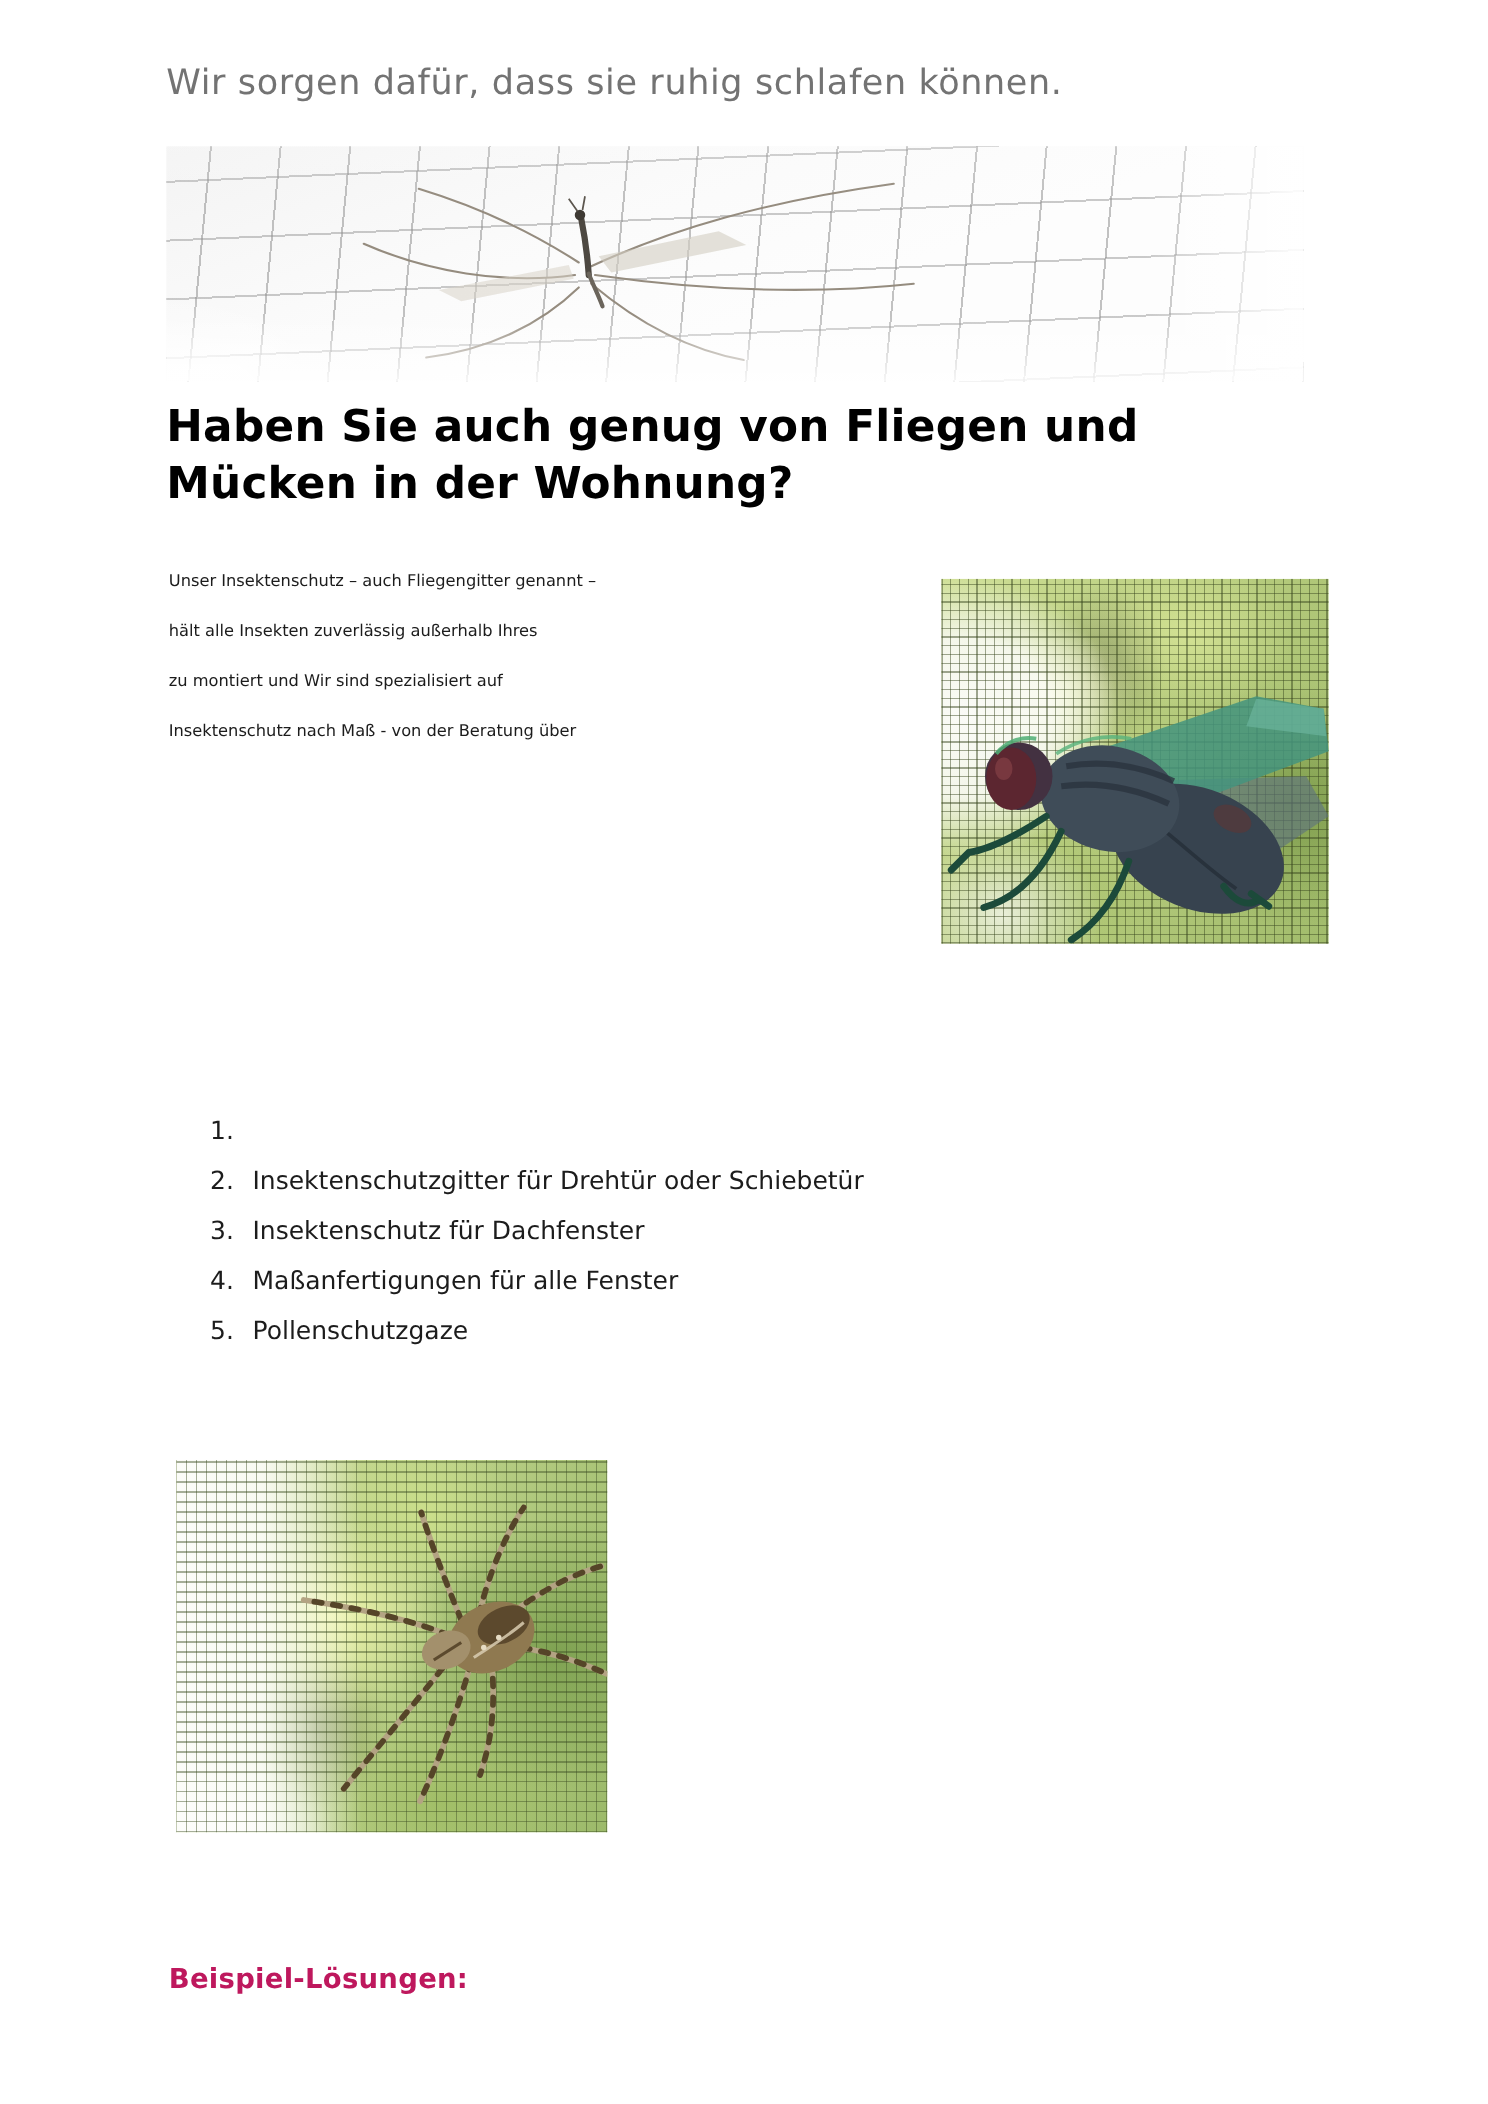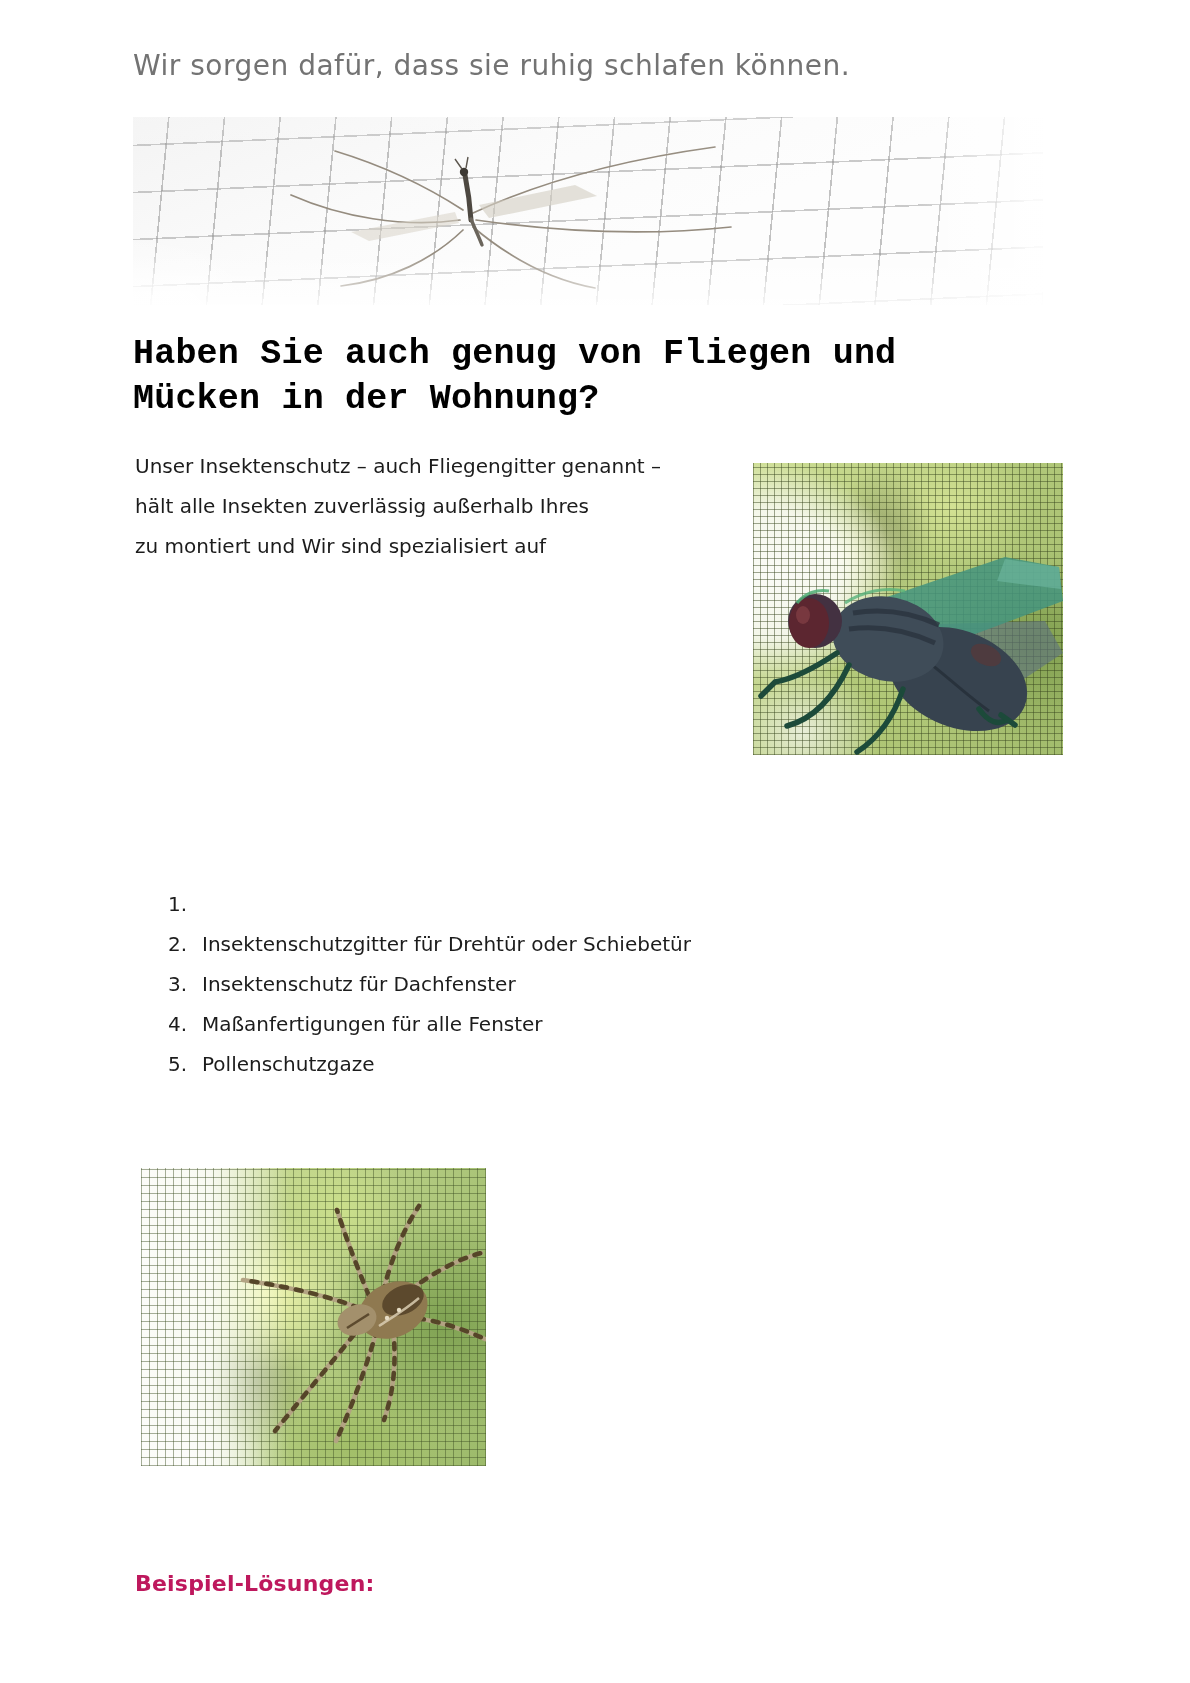--- a/index.html
+++ b/index.html
@@ -37,31 +37,30 @@
   }
   .banner-fade{position:absolute;inset:0;
     background:
       radial-gradient(220px 120px at 0% 108%, #ffffff 0%, rgba(255,255,255,0) 70%),
       linear-gradient(90deg, rgba(255,255,255,0) 86%, rgba(255,255,255,.9) 99%),
       linear-gradient(180deg, rgba(255,255,255,.15) 0%, rgba(255,255,255,0) 22%, rgba(255,255,255,0) 72%, rgba(255,255,255,.85) 100%);}
   .crane-fly{position:absolute;left:150px;top:18px;}
 
   
   .headline{
-    position:absolute;left:133px;top:332px;margin:0;
+    position:absolute;left:133px;top:320px;margin:0;
     font-size:35px;font-weight:bold;line-height:45px;color:#000;
     letter-spacing:.2px;
-    font-family:Liberation Mono, monospace;
   }
   .headline span{display:block;white-space:nowrap;}
 
   
   .intro{
     position:absolute;left:135px;top:446px;
-    font-size:20px;line-height:40px;color:#1c1c1c;
+    font-size:13px;line-height:40px;color:#1c1c1c;
   }
   .intro span{display:block;white-space:nowrap;}
 
   
   .photo{position:absolute;margin:0;overflow:hidden;}
   .photo .layer{position:absolute;inset:0;}
   .fly-photo{left:753px;top:463px;width:310px;height:292px;}
   .fly-bg{background:
       radial-gradient(95px 75px at 28% 32%, rgba(240,245,190,.95), rgba(240,245,190,0) 72%),
       radial-gradient(70px 95px at 42% 24%, rgba(108,115,82,.45), rgba(108,115,82,0) 70%),
@@ -144,20 +143,21 @@
 
   <h1 class="headline">
     <span>Haben Sie auch genug von Fliegen und</span>
     <span>Mücken in der Wohnung?</span>
   </h1>
 
   <div class="intro">
     <span>Unser Insektenschutz – auch Fliegengitter genannt –</span>
     <span>hält alle Insekten zuverlässig außerhalb Ihres</span>
     <span>zu montiert und Wir sind spezialisiert auf</span>
+    <span>Insektenschutz nach Maß - von der Beratung über</span>
   </div>
 
   <figure class="photo fly-photo">
     <div class="layer fly-bg"></div>
     <div class="layer fly-white"></div>
     <div class="layer mesh-fine"></div>
     <svg width="310" height="292" viewBox="0 0 310 292">
       <g>
         <polygon points="150,162 292,158 310,190 232,242 158,202" fill="#5d7280" opacity="0.62"></polygon>
         <polygon points="128,136 252,94 306,104 310,138 182,186" fill="#44947e" opacity="0.85"></polygon>

